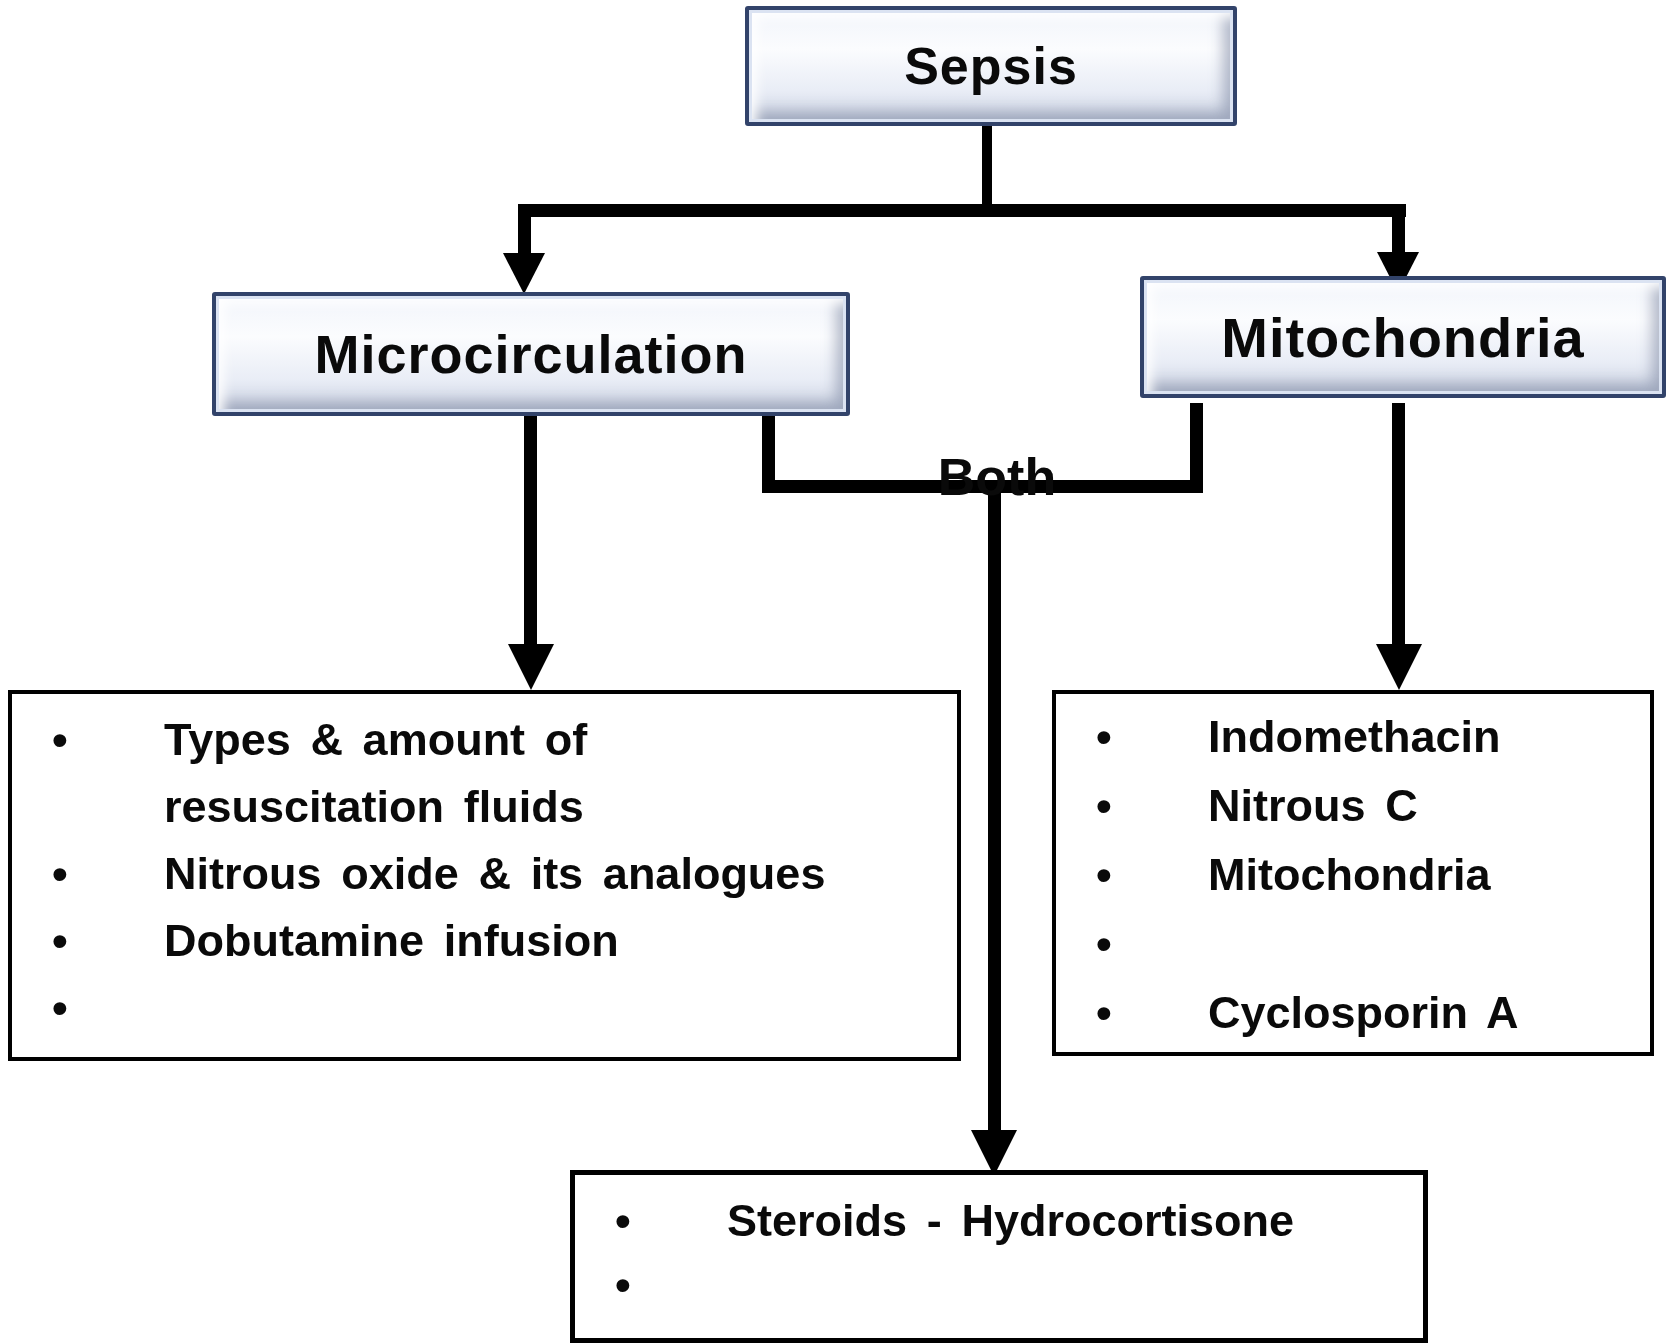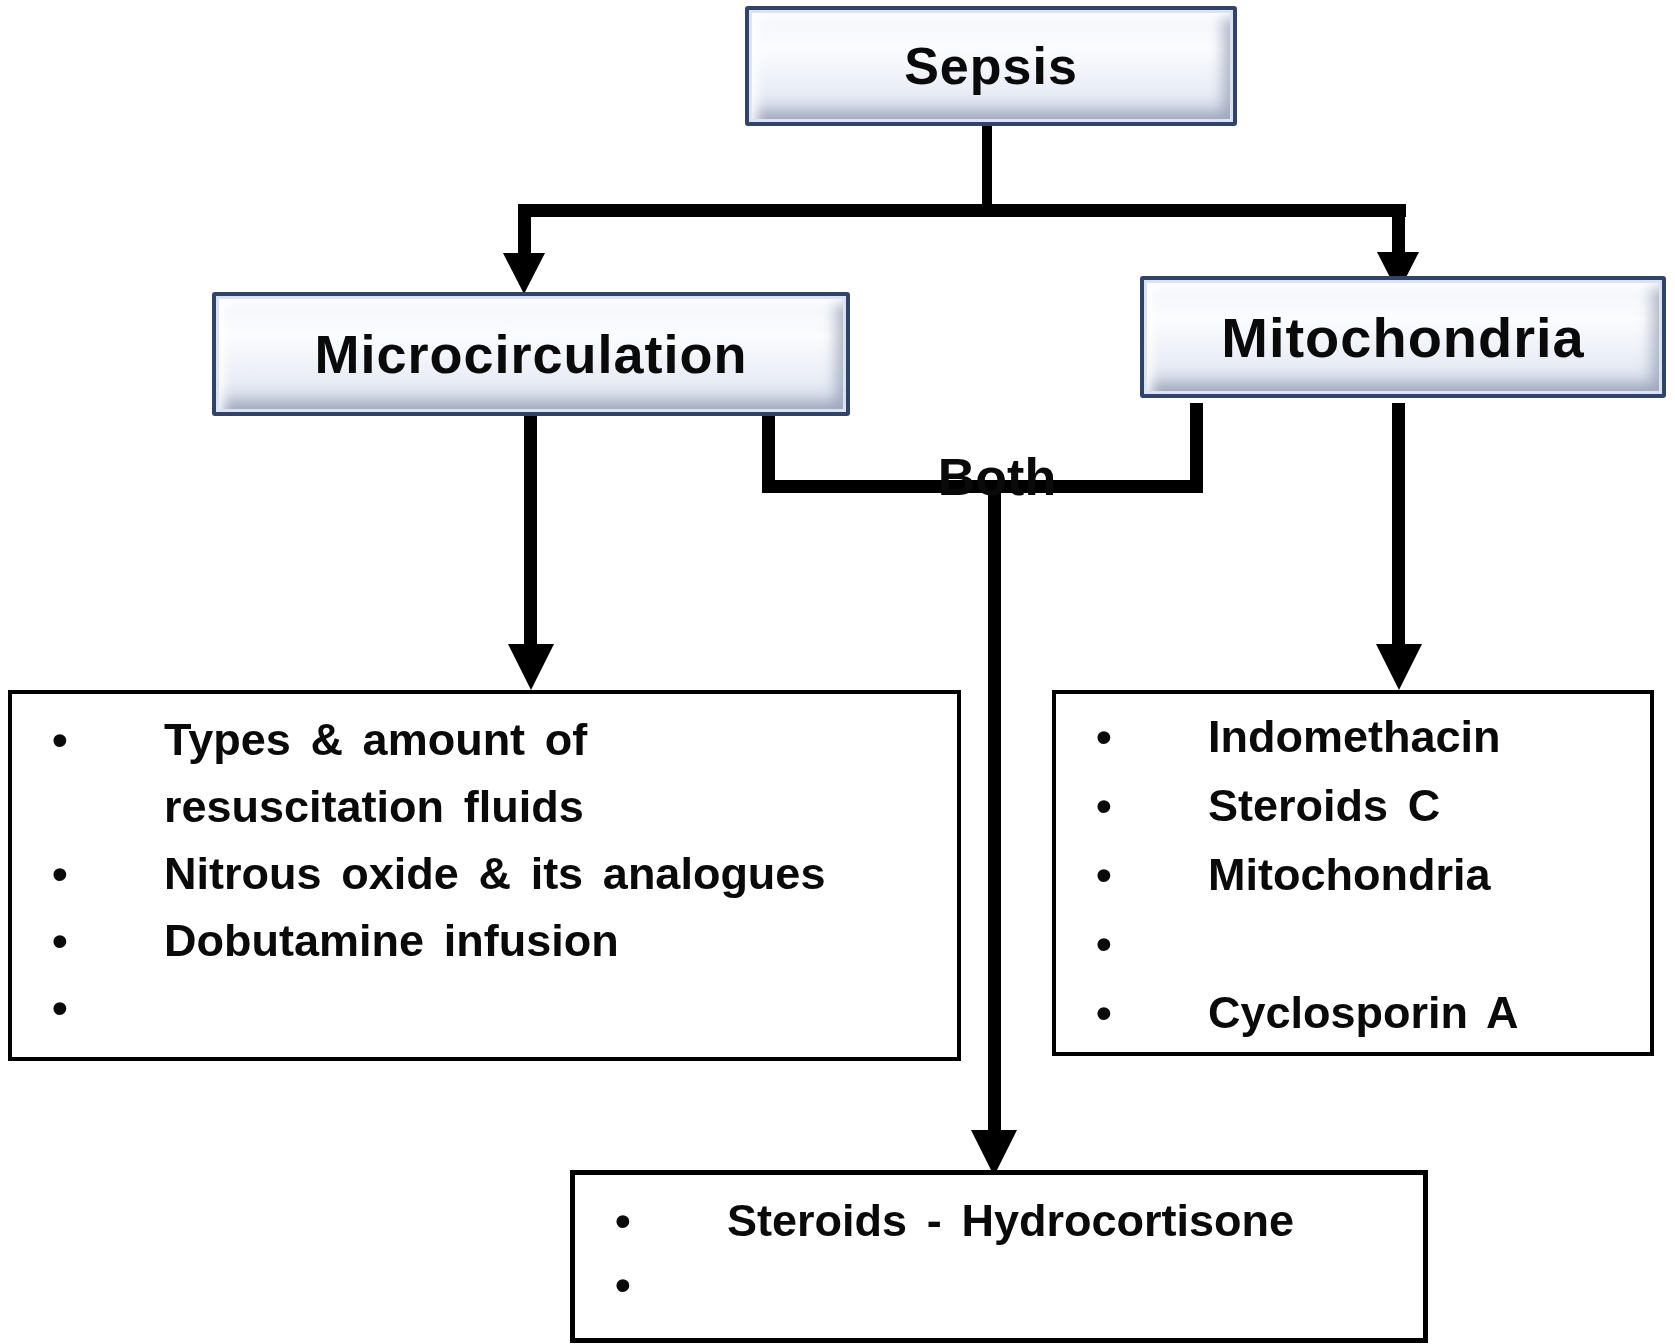--- a/index.html
+++ b/index.html
@@ -136,21 +136,21 @@
   </div>
 
   <div class="list-box box-right">
     <ul class="blist">
         <li>
           <span class="bullet">•</span>
           <span class="li-text">Indomethacin</span>
         </li>
         <li>
           <span class="bullet">•</span>
-          <span class="li-text">Steroids C</span>
+          <span class="li-text">Nitrous C</span>
         </li>
         <li>
           <span class="bullet">•</span>
           <span class="li-text">Mitochondria</span>
         </li>
         <li>
           <span class="bullet">•</span>
         </li>
         <li>
           <span class="bullet">•</span>

